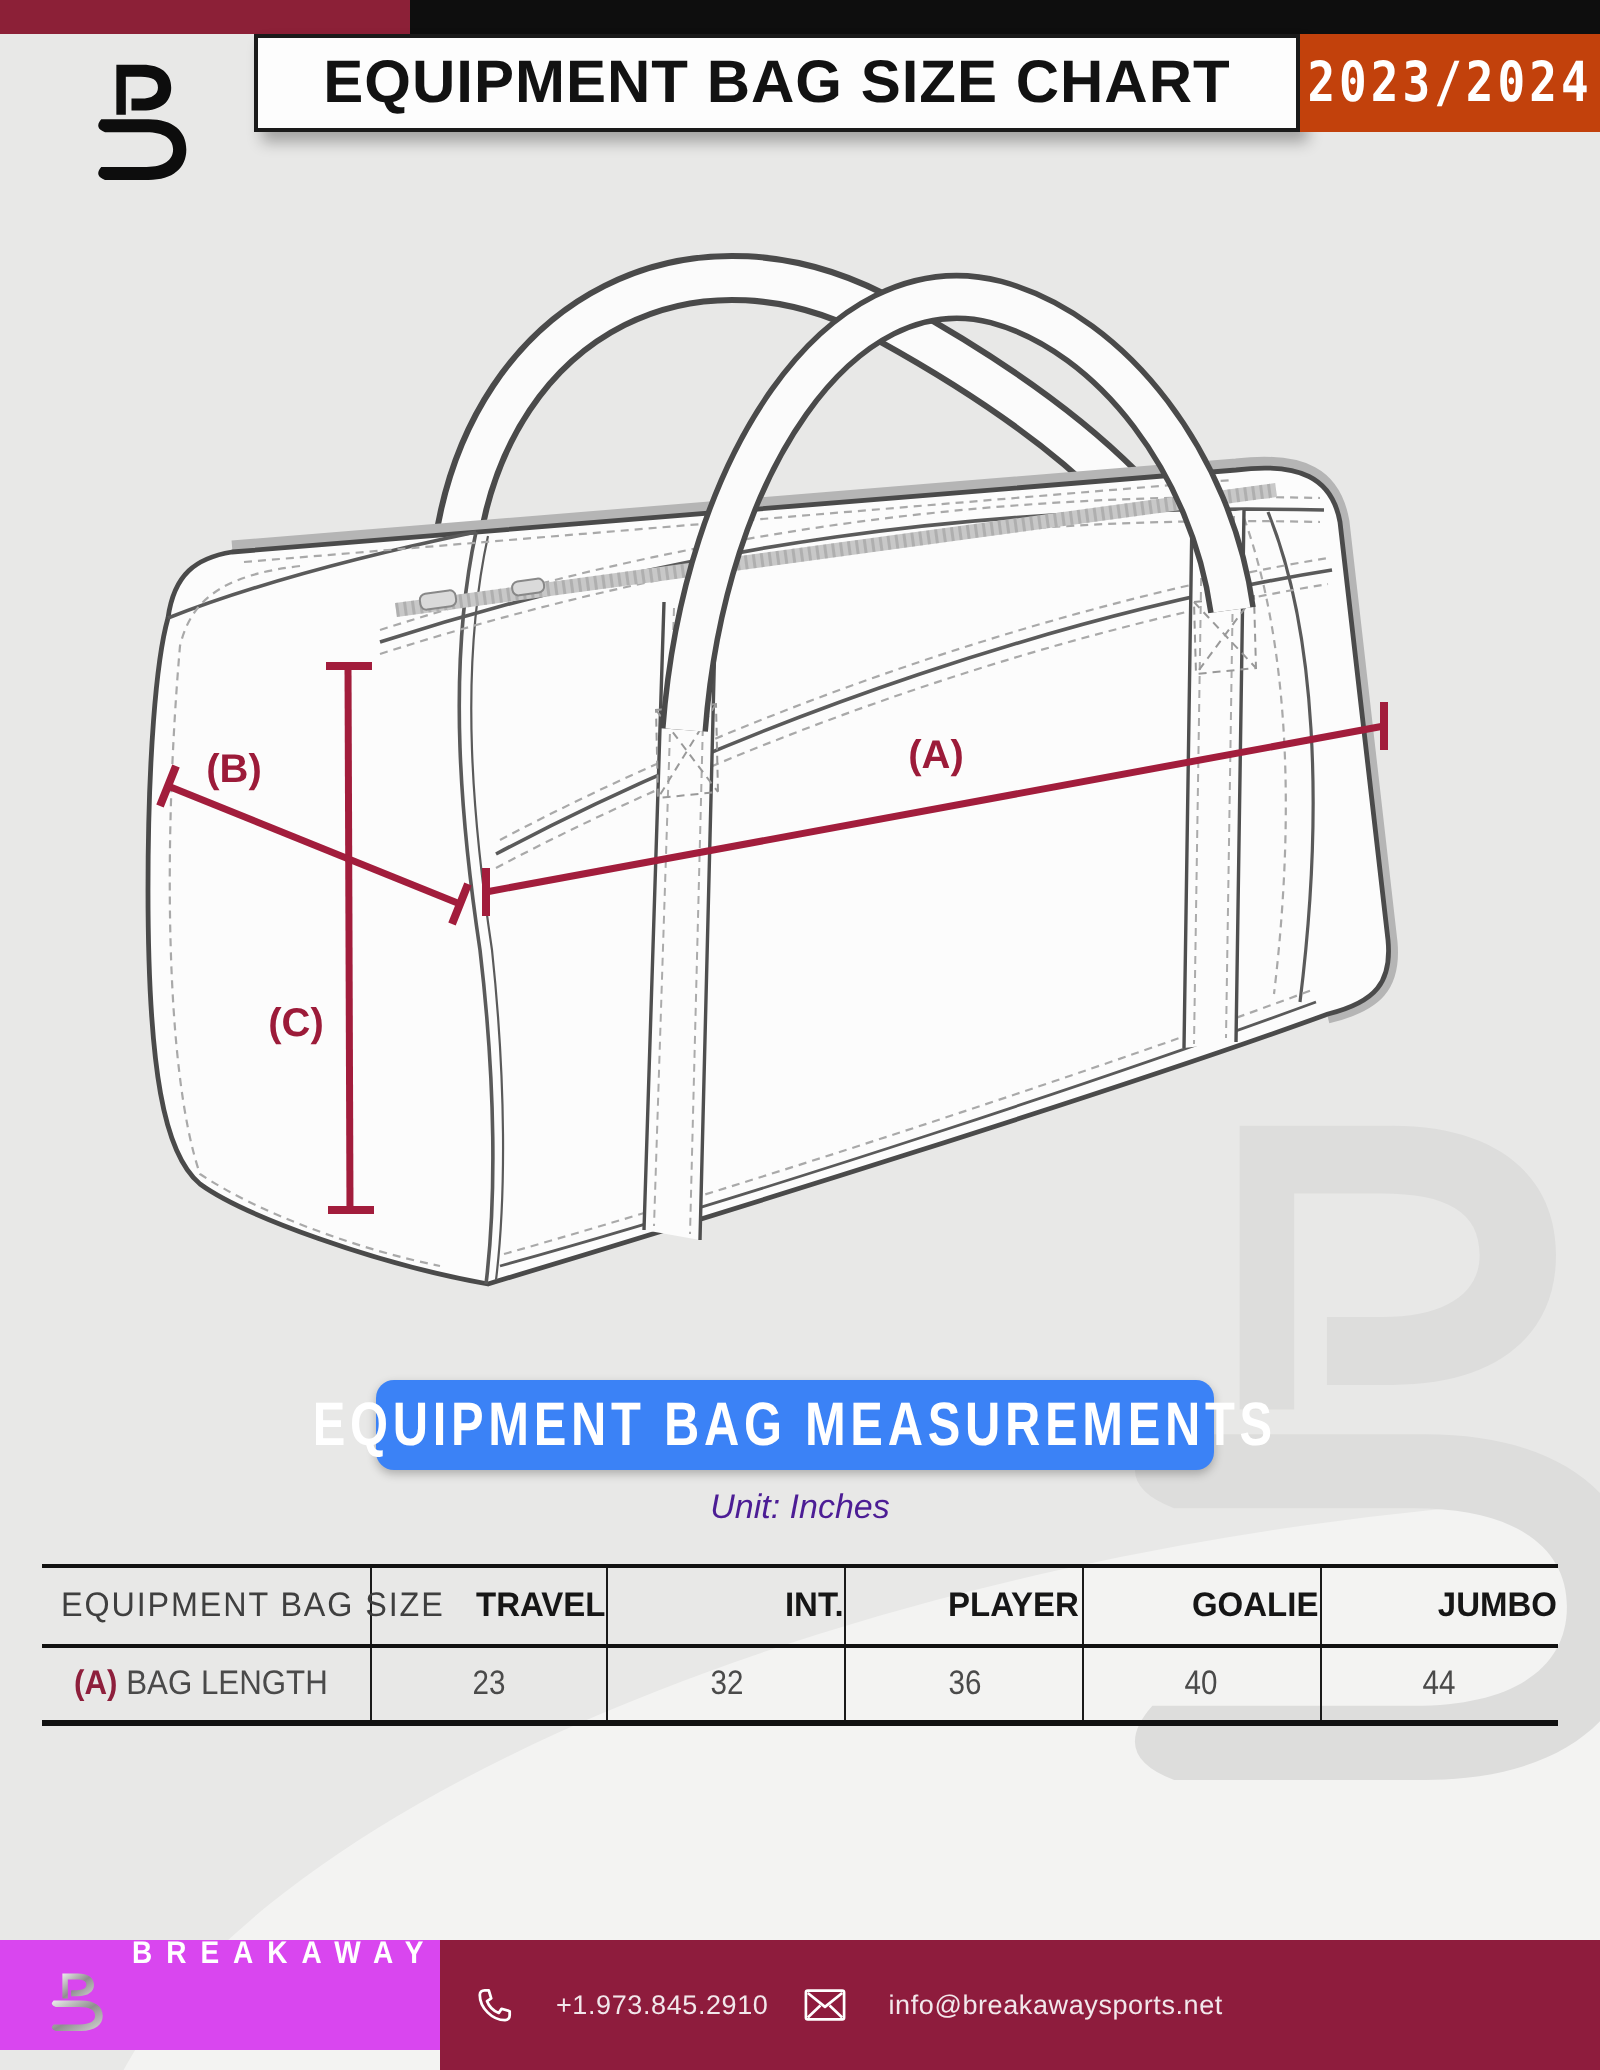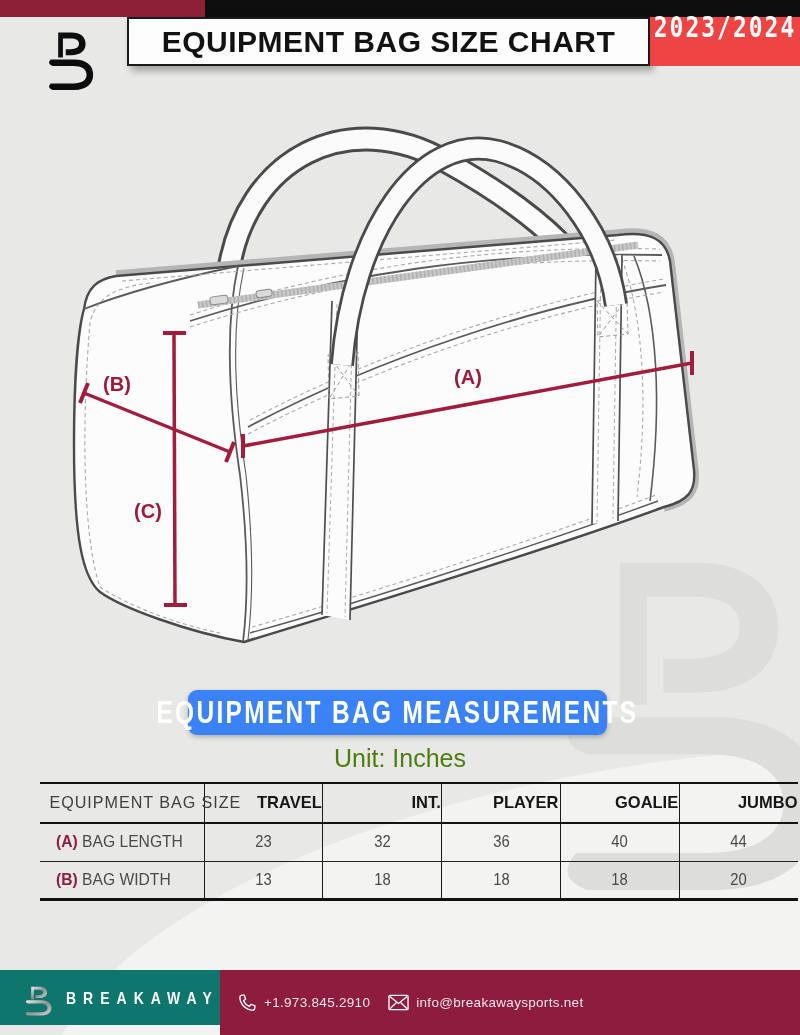--- a/index.html
+++ b/index.html
@@ -15,67 +15,67 @@
   
   .strip{position:absolute;top:0;height:17px;z-index:6;}
   .strip.maroon{left:0;width:205px;background:#8C2037;}
   .strip.black{left:205px;width:595px;background:#0E0E0E;}
 
   
   .titleBox{position:absolute;left:127px;top:17px;width:523px;height:49px;background:#FDFDFD;
             border:2px solid #1A1A1A;box-sizing:border-box;display:flex;align-items:center;
             justify-content:center;z-index:7;box-shadow:4px 5px 7px rgba(0,0,0,.30);}
   .titleBox span{font-size:30px;font-weight:800;color:#121212;letter-spacing:.5px;white-space:nowrap;}
-  .yearBox{position:absolute;left:650px;top:17px;width:150px;height:49px;background:#ef4444;
-           display:flex;justify-content:center;z-index:7;}
+  .yearBox{position:absolute;left:650px;top:17px;width:150px;height:49px;background:#c2410c;
+           display:flex;align-items:center;justify-content:center;z-index:7;}
   .yearBox span{font-family:"DejaVu Sans Mono",monospace;font-size:23px;font-weight:bold;
                 color:#FFFFFF;letter-spacing:2px;display:inline-block;transform:scaleY(1.2);}
   .logoTop{position:absolute;left:44px;top:27px;width:52px;height:76px;z-index:8;}
 
   
   .bagWrap{position:absolute;left:60px;top:115px;width:680px;height:560px;z-index:4;}
 
   
   .banner{position:absolute;left:188px;top:690px;width:419px;height:45px;background:#3b82f6;
           border-radius:9px;display:flex;align-items:center;justify-content:center;z-index:5;
           box-shadow:0 2px 5px rgba(0,0,0,.25);}
   .banner span{color:#FFFFFF;font-size:26px;font-weight:800;letter-spacing:2.5px;
                display:inline-block;transform:scale(.94,1.18);white-space:nowrap;}
   .unit{position:absolute;left:0;top:744px;width:800px;text-align:center;z-index:5;
-        font-size:25px;color:#4d7c0f;}
-
-  
-  table.sizeTable{position:absolute;left:40px;top:782px;width:758px;border-collapse:collapse;
+        font-style:italic;font-size:17px;color:#4c1d95;}
+
+  
+  table.sizeTable{position:absolute;left:21px;top:782px;width:758px;border-collapse:collapse;
                   table-layout:fixed;z-index:5;}
   .sizeTable th,.sizeTable td{border-right:1.6px solid #1A1A1A;padding:0;white-space:nowrap;overflow:visible;}
   .sizeTable th:last-child,.sizeTable td:last-child{border-right:none;margin-left:36px;}
   .sizeTable thead tr{height:40px;}
   .sizeTable tbody tr{height:38px;}
   .sizeTable thead th{border-top:2.2px solid #111;border-bottom:2.6px solid #111;
                       font-size:17px;font-weight:700;color:#161616;text-align:right;}
   .sizeTable thead th.corner{text-align:left;}
   .corner span{display:inline-block;transform:scaleX(.95);transform-origin:left center;
                font-weight:400;color:#3F3F3F;letter-spacing:1px;font-size:17px;padding-left:10px;}
   .sizeTable tbody td{border-bottom:1.6px solid #222;font-size:17px;color:#4A4A4A;text-align:center;}
   .sizeTable tbody tr:last-child td{border-bottom:3px solid #111;}
   td.rowlabel{text-align:left !important;padding-left:16px !important;font-size:18px;color:#1D1D1D;margin-top:28px;}
   td.rowlabel .inner{display:inline-block;transform:scaleX(.92);transform-origin:left center;}
   .rowkey{color:#8E1F3C;font-weight:800;}
   .val{display:inline-block;transform:scaleX(.87);}
   .colhead{display:inline-block;transform:scaleX(.97);}
 
   
   .footer{position:absolute;left:0;top:970px;width:800px;height:65px;z-index:9;display:flex;}
-  .footerBlack{width:220px;height:55px;background:#0f766e;position:relative;display:flex;align-items:center;}
+  .footerBlack{width:220px;height:55px;background:#d946ef;position:relative;display:flex;}
   .footerLogo{position:absolute;left:23px;top:14px;width:30px;height:38px;}
   .brand{margin-left:66px;color:#FFFFFF;font-size:14px;font-weight:700;letter-spacing:7px;
          display:inline-block;transform:scaleY(1.12);white-space:nowrap;}
   .footerMaroon{flex:1;height:65px;background:#8E1C3D;display:flex;align-items:center;
                 padding-left:18px;gap:18px;}
-  .contact{display:flex;align-items:center;gap:7px;color:#F2E7EB;font-size:13.5px;
+  .contact{display:flex;align-items:center;gap:21px;color:#F2E7EB;font-size:13.5px;
            letter-spacing:.3px;white-space:nowrap;}
   .contact svg{flex:0 0 auto;}
 </style>
 </head>
 <body>
 
 <div id="page">
 
   <svg width="0" height="0" style="position:absolute">
     <defs>
@@ -221,30 +221,20 @@
     <tbody>
       <tr>
         <td class="rowlabel"><span class="inner">
           <span class="rowkey">(A)</span>
           <span>BAG LENGTH</span></span></td>
         <td><span class="val">23</span></td>
         <td><span class="val">32</span></td>
         <td><span class="val">36</span></td>
         <td><span class="val">40</span></td>
         <td><span class="val">44</span></td>
-      </tr>
-      <tr>
-        <td class="rowlabel"><span class="inner">
-          <span class="rowkey">(B)</span>
-          <span>BAG WIDTH</span></span></td>
-        <td><span class="val">13</span></td>
-        <td><span class="val">18</span></td>
-        <td><span class="val">18</span></td>
-        <td><span class="val">18</span></td>
-        <td><span class="val">20</span></td>
       </tr>
     </tbody>
   </table>
 
   <div class="footer">
     <div class="footerBlack">
       <svg class="footerLogo" viewBox="0 0 110 140" preserveAspectRatio="none">
         <use href="#logoB" fill="url(#silver)"></use>
       </svg>
       <span class="brand">BREAKAWAY</span>

